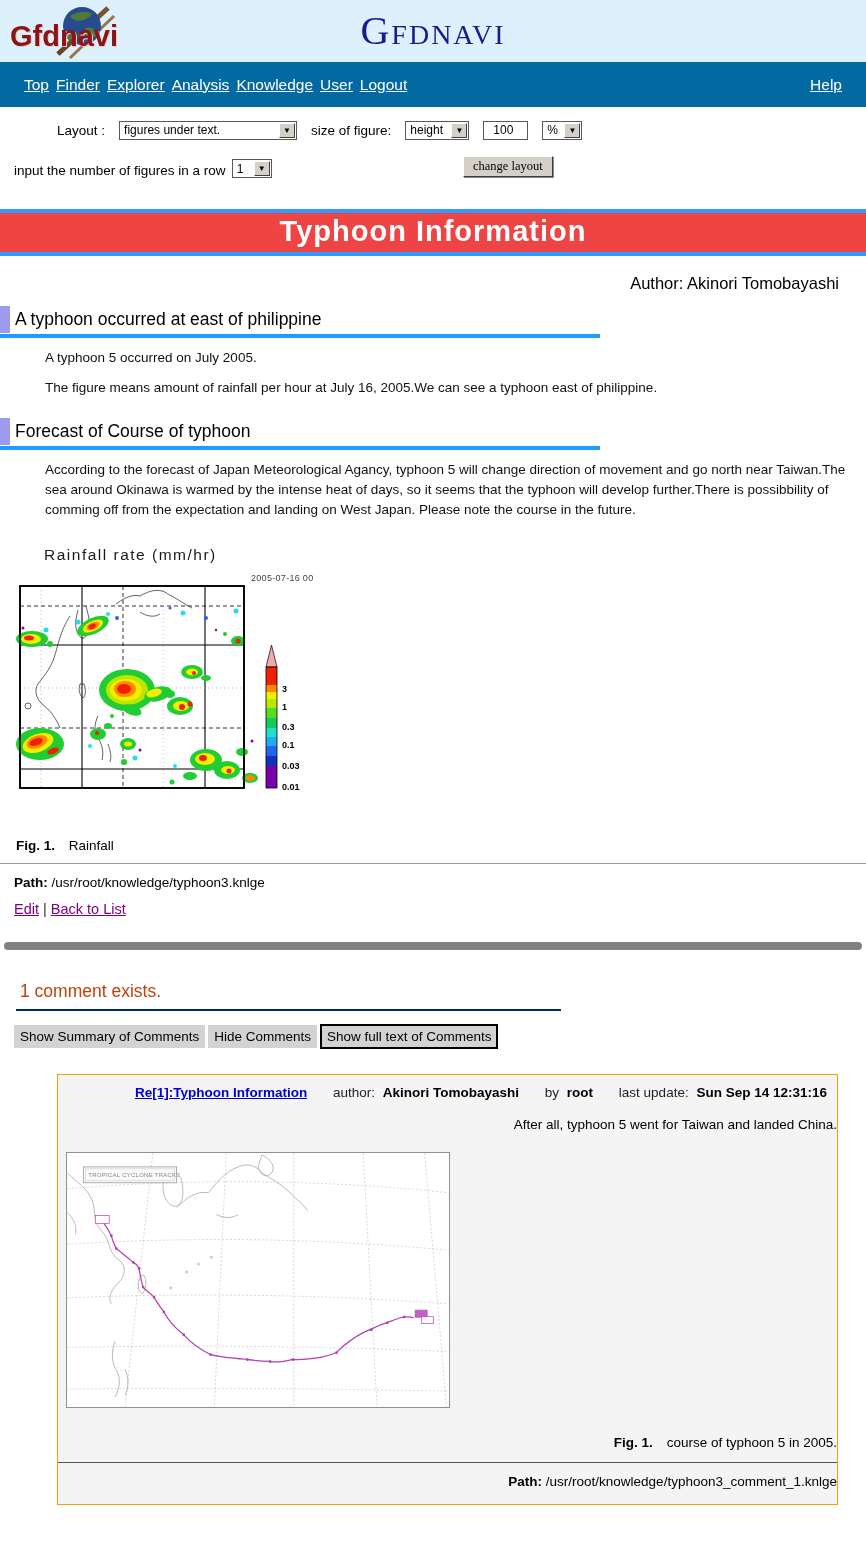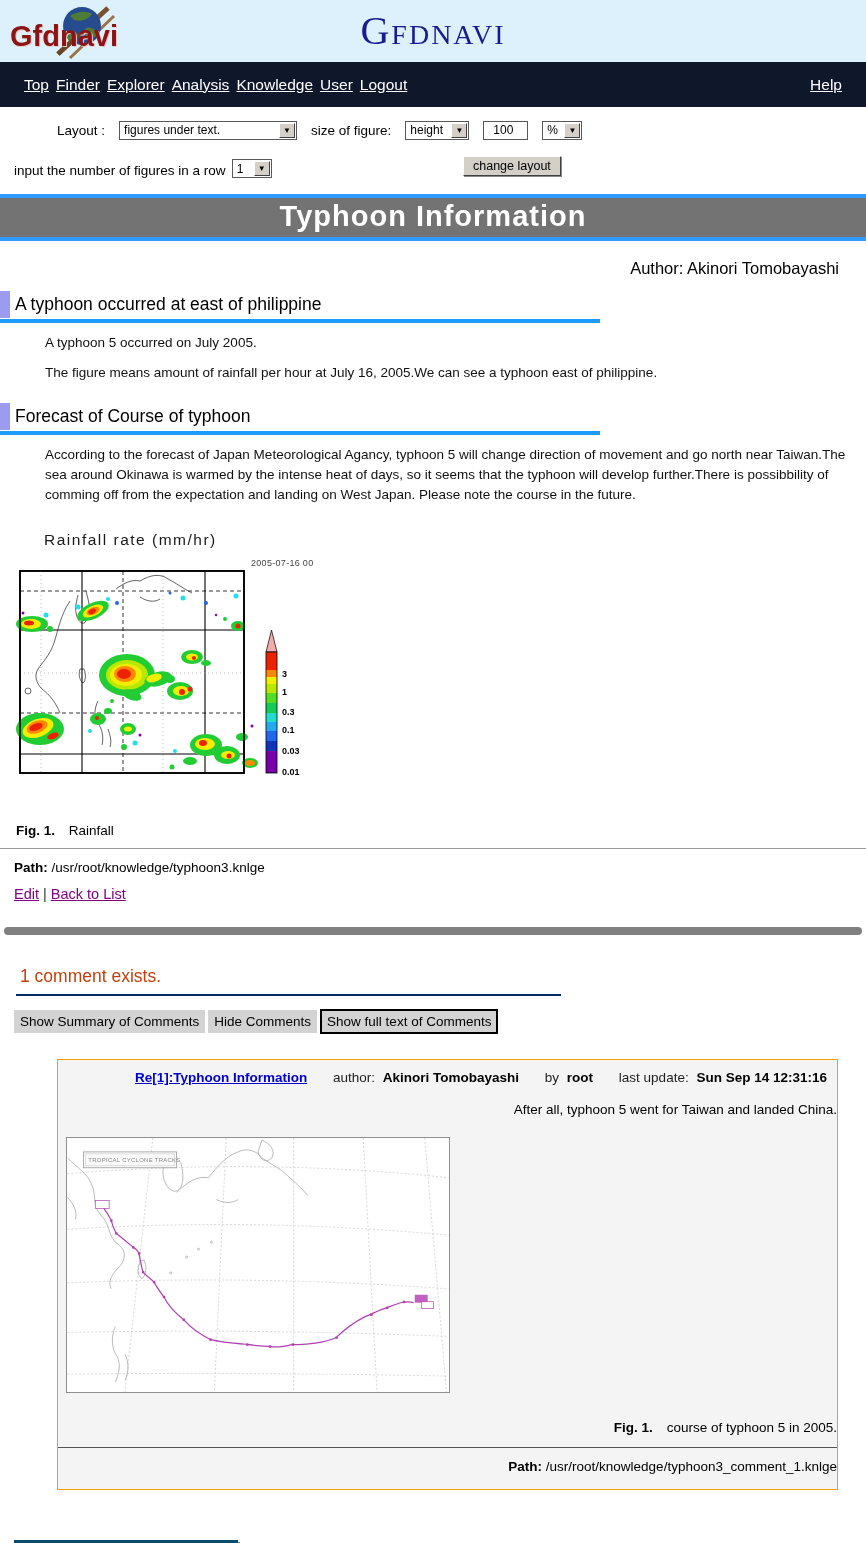--- a/index.html
+++ b/index.html
@@ -7,36 +7,36 @@
   body { width:866px; font-family:"Liberation Sans", sans-serif; color:#000; }
 
   
   .header { height:62px; background:#dcf1fb; position:relative; }
   .logo { position:absolute; left:8px; top:4px; width:150px; height:56px; }
   .logo-globe { position:absolute; left:48px; top:0; }
   .logo-text { position:absolute; left:2px; top:16px; font-size:29px; font-weight:bold; color:#8c1414; text-shadow:1px 1px 0 #e8c8c8; letter-spacing:0; }
   .site-title { text-align:center; line-height:62px; font-family:"Liberation Serif", serif; font-variant:small-caps; font-size:40px; color:#1b1b8e; letter-spacing:2px; }
 
   
-  .navbar { height:45px; background:#0f172a; display:flex; align-items:center; padding:0 24px; }
+  .navbar { height:45px; background:#0369a1; display:flex; align-items:center; padding:0 24px; }
   .nav-link { color:#fff; text-decoration:underline; font-size:15.5px; margin-right:7px; cursor:pointer; }
   .nav-help { margin-left:auto; margin-right:0; }
 
   
   .controls { padding-top:12px; font-size:13.5px; }
   .ctl-row1 { margin-left:57px; display:flex; align-items:center; gap:14px; height:22px; }
   .ctl-row2 { margin-left:14px; margin-top:15px; display:flex; align-items:flex-end; gap:6px; height:22px; position:relative; }
   .win-select { display:inline-flex; align-items:center; justify-content:space-between; border:1px solid #58585a; background:#fff; height:19px; font-size:12px; padding-left:4px; }
   .win-select .arrow-btn { width:16px; height:15px; margin-left:5px; margin-right:1px; background:#d4d0c8; border:1px solid; border-color:#fff #404040 #404040 #fff; font-size:8px; display:flex; align-items:center; justify-content:center; color:#000; }
   .win-input { width:45px; height:19px; border:1px solid #58585a; font-size:12px; padding:1px 9px; font-family:"Liberation Sans",sans-serif; }
-  .btn-3d { background:#d4d0c8; border:1px solid #808080; border-color:#fff #404040 #404040 #fff; box-shadow:1px 1px 0 #888; font-size:12.5px; padding:2px 9px; font-family:Liberation Sans, sans-serif; cursor:pointer; }
+  .btn-3d { background:#d4d0c8; border:1px solid #808080; border-color:#fff #404040 #404040 #fff; box-shadow:1px 1px 0 #888; font-size:12.5px; padding:2px 9px; font-family:Liberation Serif, serif; cursor:pointer; }
   .change-layout { position:absolute; left:449px; top:0; }
 
   
-  .banner { margin-top:16px; background:#737373; border-top:4px solid #2f9bff; border-bottom:4px solid #2f9bff; text-align:center; color:#fff; font-size:29px; font-weight:bold; padding:2px 0 4px; letter-spacing:1px; }
+  .banner { margin-top:31px; background:#ef4444; border-top:4px solid #2f9bff; border-bottom:4px solid #2f9bff; text-align:center; color:#fff; font-size:29px; font-weight:bold; padding:2px 0 4px; letter-spacing:1px; }
   .author { text-align:right; padding-right:27px; margin-top:18px; font-size:16.5px; }
 
   
   .sec { margin-top:13px; }
   .sec-head { display:flex; align-items:center; }
   .sec-bar { width:10px; height:27px; background:#9b9bf0; margin-right:5px; flex:0 0 auto; }
   .sec-title { font-size:17.5px; }
   .sec-line { height:4px; background:#1e9bff; width:600px; margin-top:1px; }
   .para { margin:10px 0 0 45px; width:802px; font-size:13.5px; line-height:20px; color:#111; }
 

